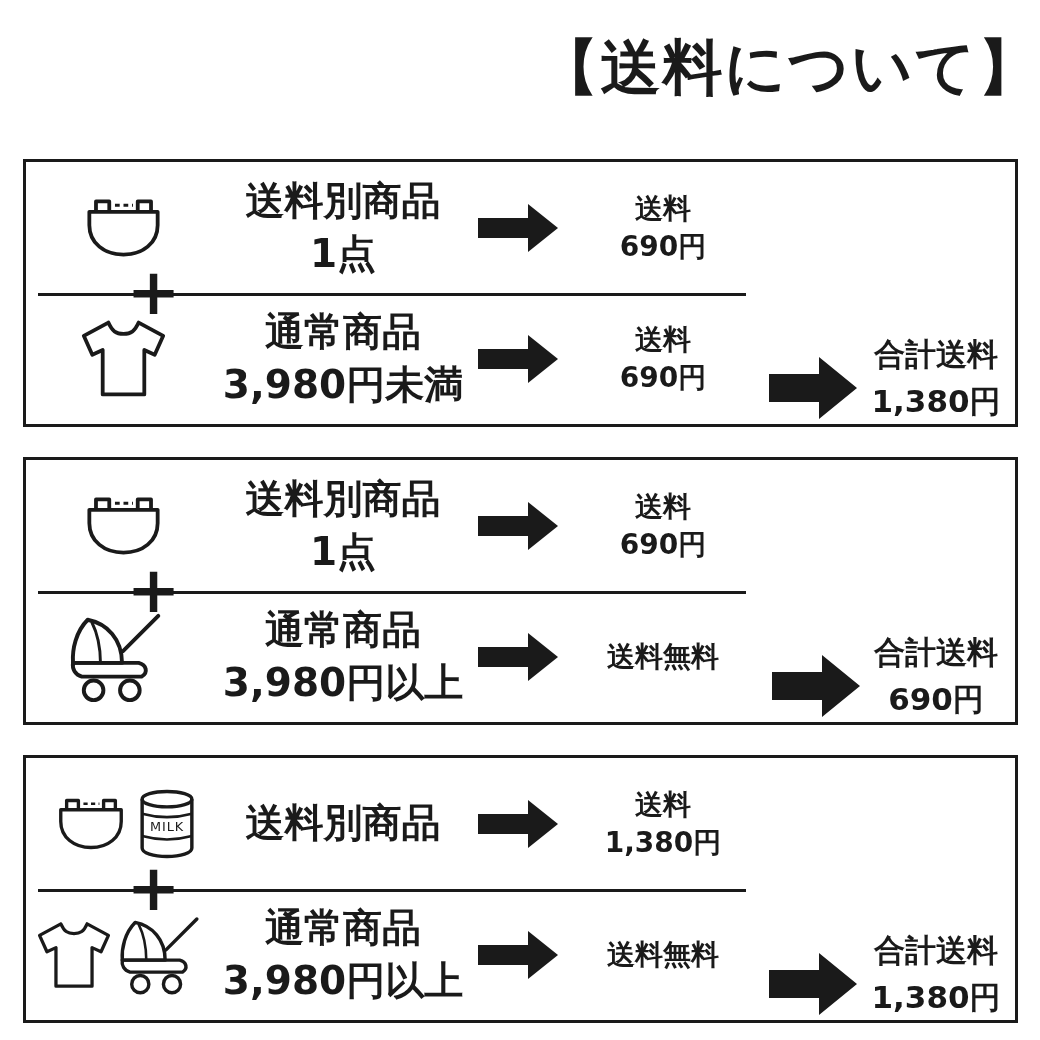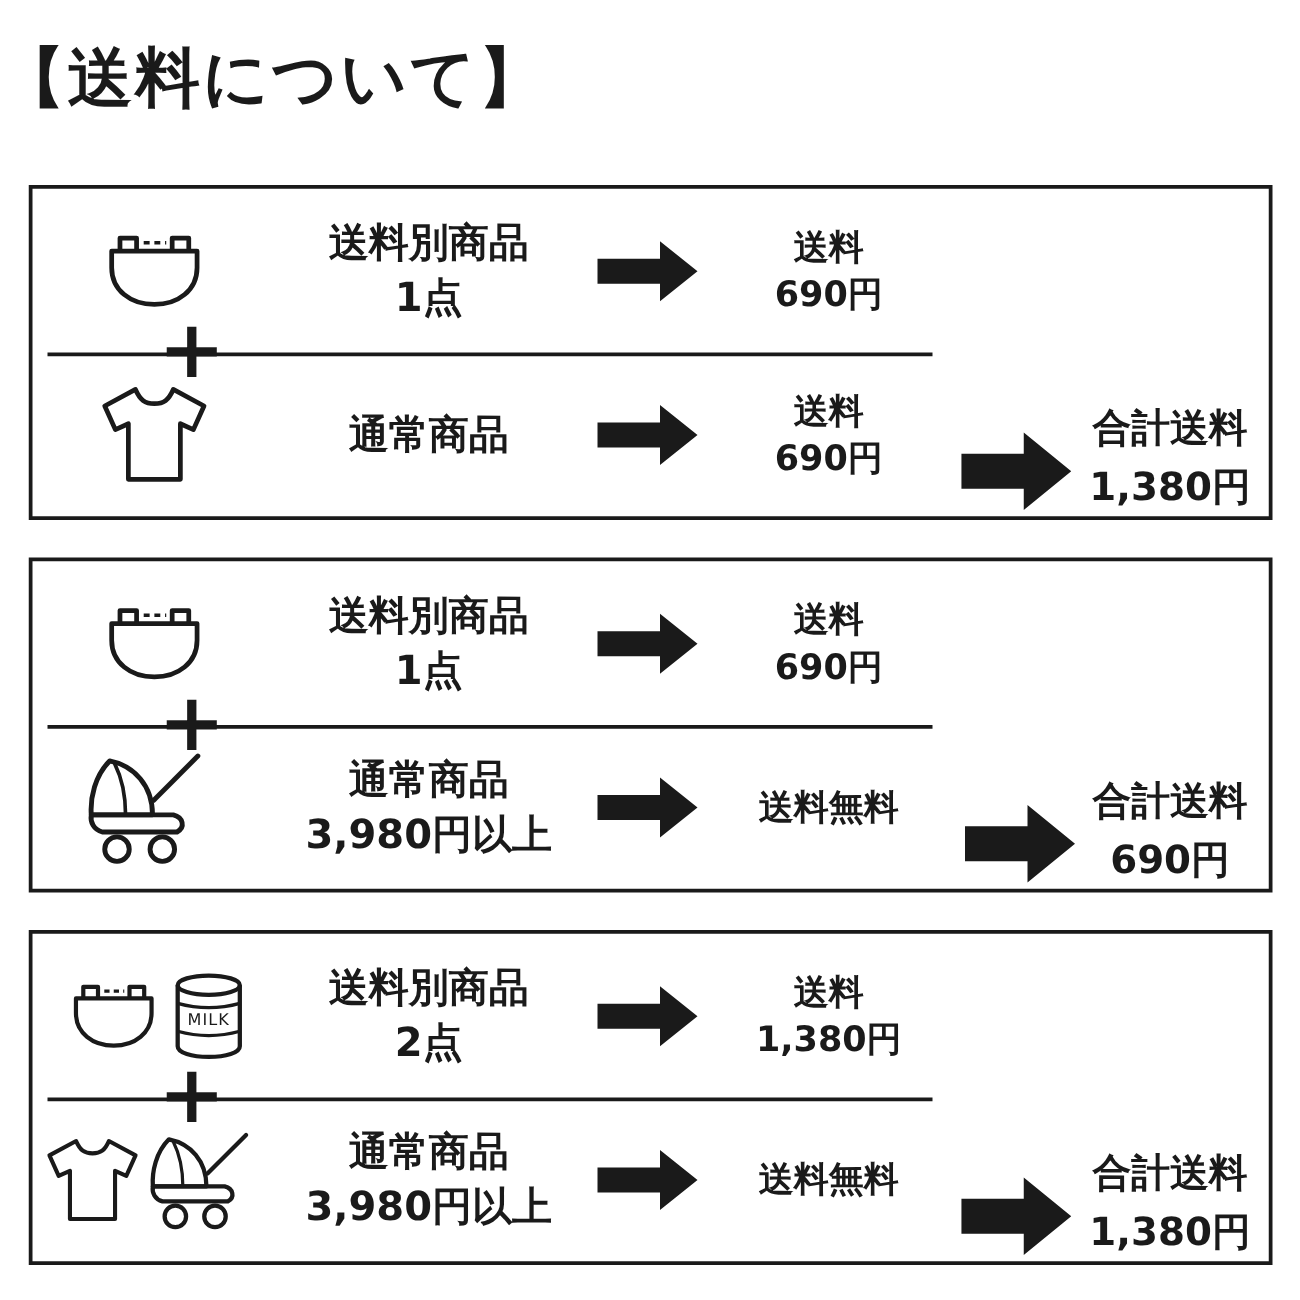--- a/index.html
+++ b/index.html
@@ -6,22 +6,22 @@
     margin: 0;
     padding: 0;
     background: #ffffff;
     width: 1040px;
     height: 1040px;
     font-family: "DejaVu Sans", "Liberation Sans", sans-serif;
     color: #1a1a1a;
     overflow: hidden;
   }
   .page-title {
-    text-align: left;
-    font-size: 52px;
+    text-align: right;
+    font-size: 60px;
     font-weight: bold;
     padding-top: 28px;
     letter-spacing: 2px;
   }
   .panel {
     position: relative;
     width: 995px;
     height: 268px;
     margin: 0 auto;
     border: 3px solid #1a1a1a;
@@ -47,21 +47,21 @@
     width: 195px;
     display: flex;
     align-items: center;
     justify-content: center;
     gap: 3px;
   }
   .label-cell {
     width: 245px;
     text-align: center;
     font-weight: bold;
-    font-size: 32px;
+    font-size: 39px;
     line-height: 1.35;
   }
   .arrow-cell {
     width: 105px;
     display: flex;
     align-items: center;
     justify-content: center;
   }
   .fee-cell {
     flex: 1;
@@ -140,20 +140,21 @@
       </div>
     </div>
     <div class="combo-row">
       <div class="icon-cell">
           <svg class="line-icon" viewBox="0 0 100 92" width="95" height="87">
     <path d="M34 8 L8 22 L17 42 L28 37 L28 84 L72 84 L72 37 L83 42 L92 22 L66 8 C62 17 58 20 50 20 C42 20 38 17 34 8 Z" fill="none" stroke="#1a1a1a" stroke-width="4" stroke-linejoin="round"></path>
   </svg>
         </div>
       <div class="label-cell">
         <div>通常商品</div>
+        <div>3,980円未満</div>
       </div>
       <div class="arrow-cell">
           <svg class="arrow-svg" width="84" height="54" viewBox="0 0 80 54">
     <polygon points="0,17 50,17 50,3 80,27 50,51 50,37 0,37" fill="#1a1a1a"></polygon>
   </svg>
         </div>
       <div class="fee-cell">
         <div>送料</div>
         <div>690円</div>
       </div>
@@ -249,21 +250,20 @@
         <svg class="line-icon" viewBox="0 0 72 84" width="62" height="72">
     <ellipse cx="36" cy="13" rx="29" ry="9" fill="none" stroke="#1a1a1a" stroke-width="4"></ellipse>
     <path d="M7 13 L7 70 C7 76 20 80 36 80 C52 80 65 76 65 70 L65 13" fill="none" stroke="#1a1a1a" stroke-width="4"></path>
     <path d="M7 30 Q36 38 65 30" fill="none" stroke="#1a1a1a" stroke-width="3"></path>
     <path d="M7 56 Q36 64 65 56" fill="none" stroke="#1a1a1a" stroke-width="3"></path>
     <text x="36" y="50" text-anchor="middle" class="milk-text" fill="#1a1a1a">MILK</text>
   </svg>
       </div>
       <div class="label-cell">
         <div>送料別商品</div>
-        <div>2点</div>
       </div>
       <div class="arrow-cell">
           <svg class="arrow-svg" width="84" height="54" viewBox="0 0 80 54">
     <polygon points="0,17 50,17 50,3 80,27 50,51 50,37 0,37" fill="#1a1a1a"></polygon>
   </svg>
         </div>
       <div class="fee-cell">
         <div>送料</div>
         <div>1,380円</div>
       </div>

